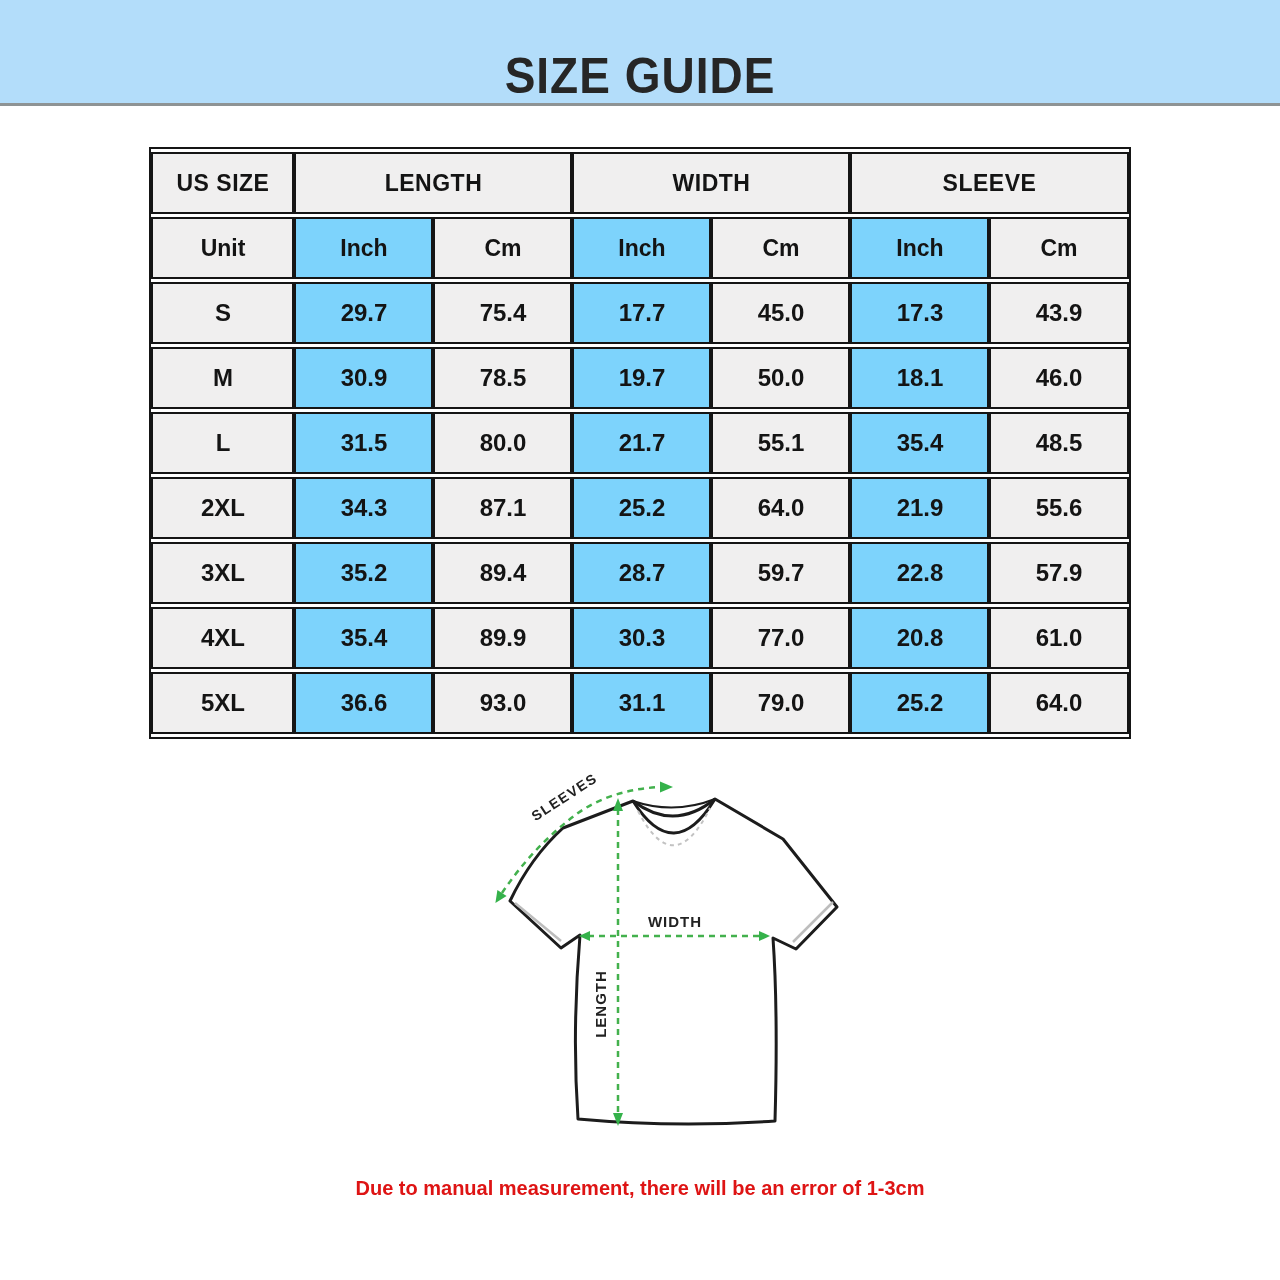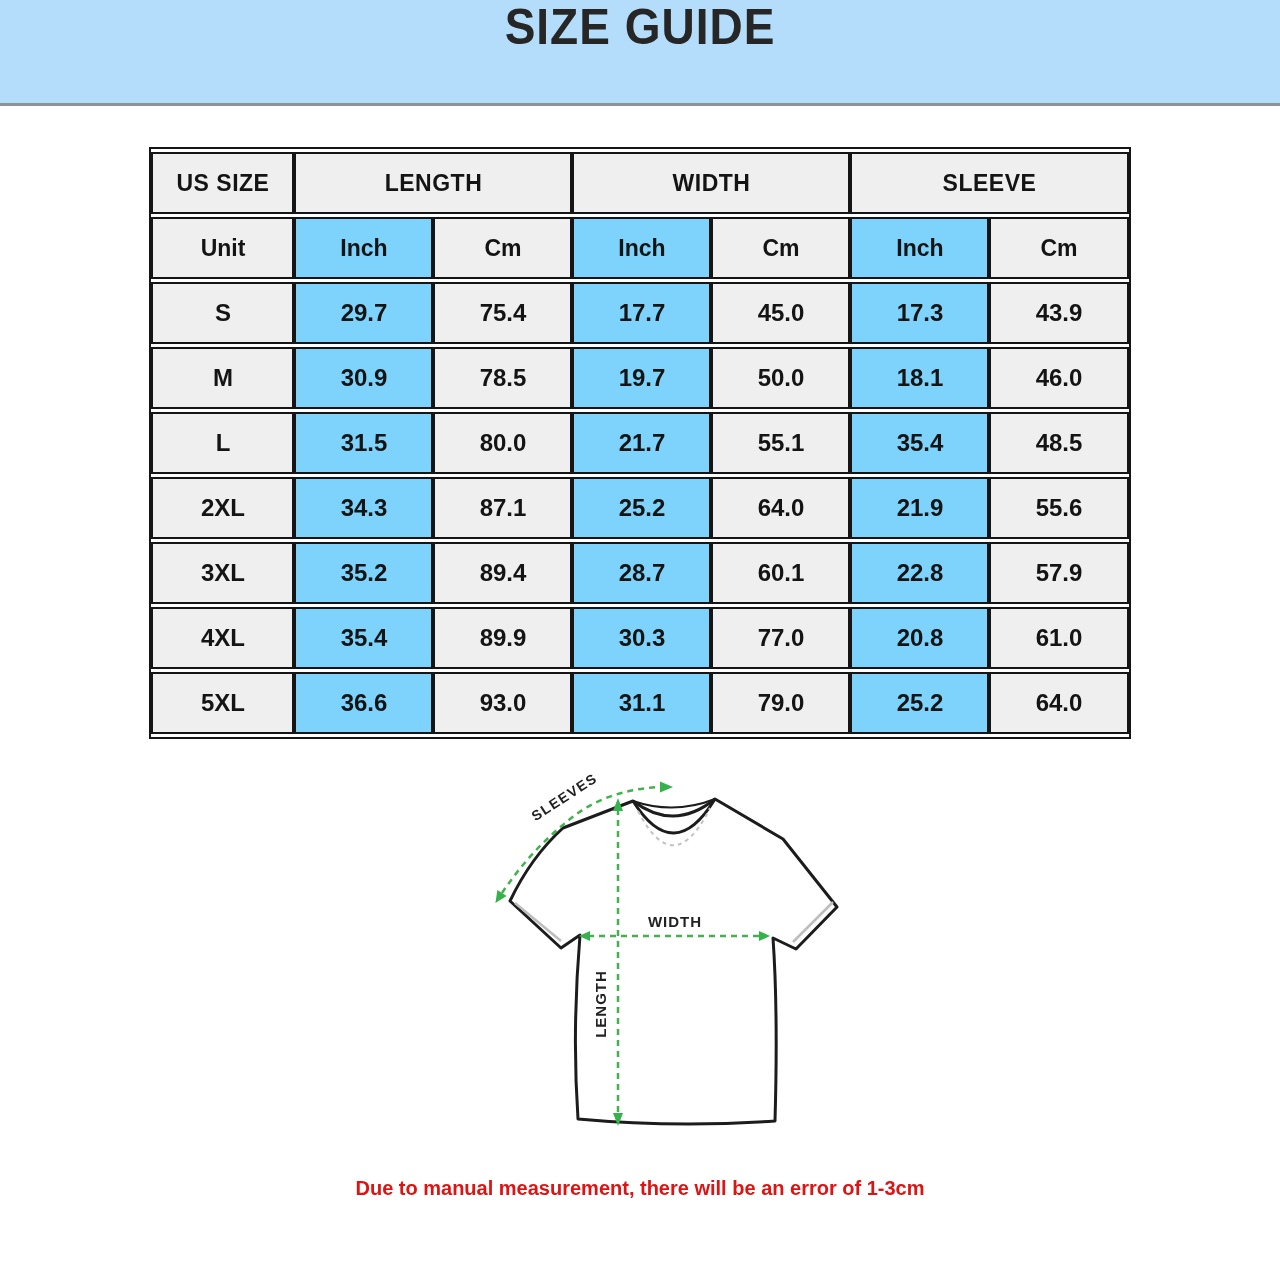--- a/index.html
+++ b/index.html
@@ -5,21 +5,21 @@
   html,body{margin:0;padding:0;}
   body{
     width:1280px;height:1280px;background:#ffffff;
     font-family:"Liberation Sans","DejaVu Sans",sans-serif;
     -webkit-font-smoothing:antialiased;
     overflow:hidden;
   }
   
   .banner{
     height:103px;background:#b3ddfa;border-bottom:3px solid #8e9394;
-    display:flex;align-items:flex-start;justify-content:center;
+    display:flex;align-items:flex-end;justify-content:center;
   }
   .banner h1{
     margin:0;font-size:46px;font-weight:800;letter-spacing:1px;
     color:#262626;transform:scaleY(1.08);
   }
   
   .size-table{
     width:978px;margin:41px auto 0 auto;
     border-collapse:separate;border-spacing:0 3px;
     border:2px solid #151515;table-layout:fixed;
@@ -114,21 +114,21 @@
         <td class="w">25.2</td>
         <td class="g">64.0</td>
         <td class="w">21.9</td>
         <td class="g">55.6</td>
       </tr>
       <tr>
         <th class="g">3XL</th>
         <td class="w">35.2</td>
         <td class="g">89.4</td>
         <td class="w">28.7</td>
-        <td class="g">60.1</td>
+        <td class="g">59.7</td>
         <td class="w">22.8</td>
         <td class="g">57.9</td>
       </tr>
       <tr>
         <th class="g">4XL</th>
         <td class="w">35.4</td>
         <td class="g">89.9</td>
         <td class="w">30.3</td>
         <td class="g">77.0</td>
         <td class="w">20.8</td>

